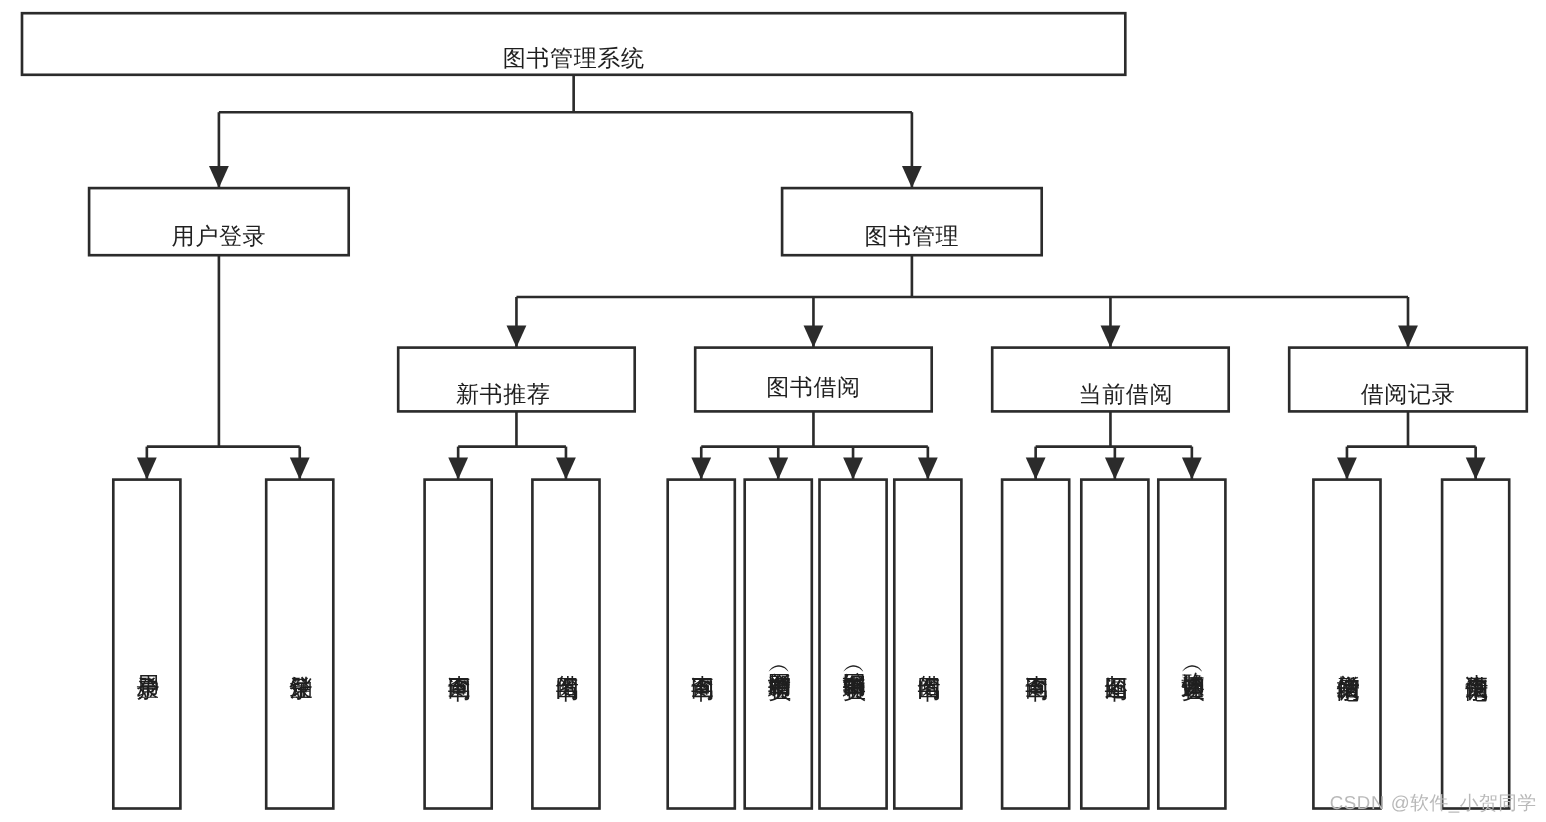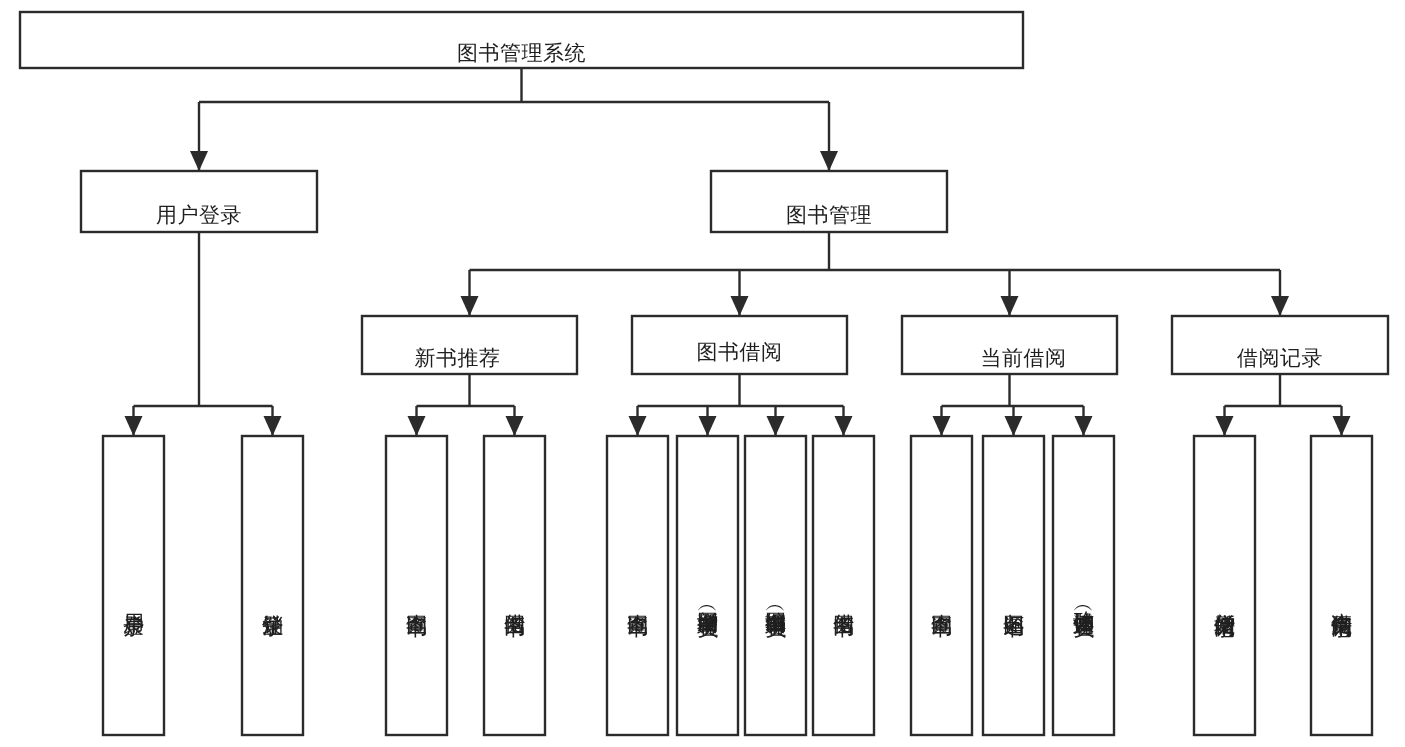--- a/index.html
+++ b/index.html
@@ -175,14 +175,15 @@
       <div class="node-label vertical" style="left: 677px; top: 436px; width: 61px; height: 299px;">新增图书（管理员）</div>
       <div class="node-label vertical" style="left: 745px; top: 436px; width: 61px; height: 299px;">编辑图书（管理员）</div>
       <div class="node-label vertical" style="left: 813px; top: 436px; width: 61px; height: 299px;">借阅图书</div>
       <div class="node-label vertical" style="left: 911px; top: 436px; width: 61px; height: 299px;">查询图书</div>
       <div class="node-label vertical" style="left: 983px; top: 436px; width: 61px; height: 299px;">归还图书</div>
       <div class="node-label vertical" style="left: 1053px; top: 436px; width: 61px; height: 299px;">确认归还（管理员）</div>
       <div class="node-label vertical" style="left: 1194px; top: 436px; width: 61px; height: 299px;">新增借阅记录</div>
       <div class="node-label vertical" style="left: 1311px; top: 436px; width: 61px; height: 299px;">查询借阅记录</div>
     </div>
 
+  <div class="watermark">CSDN @软件_小贺同学</div>
 
 </div>
 
 </body></html>

